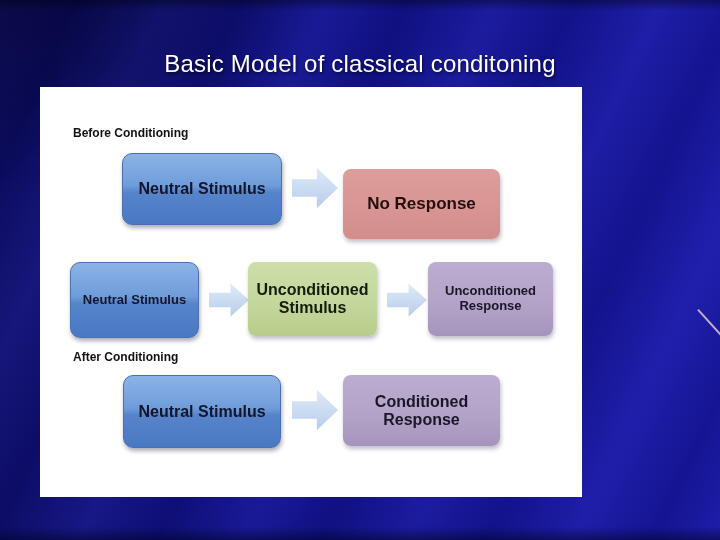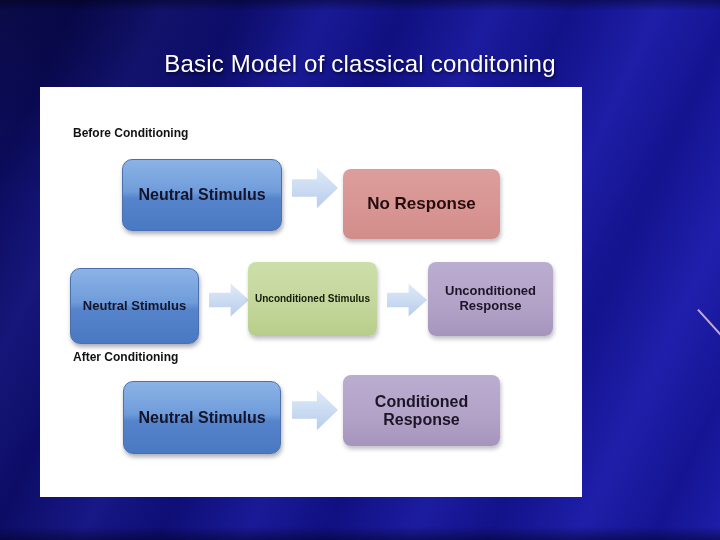--- a/index.html
+++ b/index.html
@@ -41,39 +41,38 @@
   .slabel-after  { left:33px; top:263px; }
 
   .box {
     position:absolute; display:flex; align-items:center; justify-content:center;
     text-align:center; font-weight:bold; line-height:1.12;
   }
   .box-blue {
     background:linear-gradient(180deg,#8cb3e6 0%,#6f9cda 45%,#5584cb 55%,#4a79c3 100%);
     border:1px solid #4a71ad; border-radius:10px; color:#14142a;
     box-shadow:1px 3px 4px rgba(70,70,95,0.45);
-    margin-top:6px;
   }
   .box-red {
     background:linear-gradient(180deg,#dc9e9c 0%,#d79492 60%,#d08d8a 100%);
     border-radius:8px; color:#250d0d; box-shadow:1px 3px 4px rgba(70,70,95,0.35);margin-top:16px;
   }
   .box-green {
     background:linear-gradient(180deg,#cddfa9 0%,#c3d69b 60%,#b8cd8a 100%);
     border-radius:8px; color:#151c0a; box-shadow:1px 3px 4px rgba(70,70,95,0.35);
   }
   .box-purple {
     background:linear-gradient(180deg,#baadd0 0%,#b2a2c7 60%,#a595bd 100%);
     border-radius:8px; color:#1c1528; box-shadow:1px 3px 4px rgba(70,70,95,0.35);
   }
 
   .b1a { left:82px;  top:66px;  width:158px; height:70px; font-size:16px; }
   .b1b { left:303px; top:66px;  width:157px; height:70px; font-size:17px; }
   .b2a { left:30px;  top:175px; width:127px; height:74px; font-size:13px; }
-  .b2b { left:208px; top:175px; width:129px; height:74px; font-size:10px; }
+  .b2b { left:208px; top:175px; width:129px; height:74px; font-size:16px; }
   .b2c { left:388px; top:175px; width:125px; height:74px; font-size:13px; }
   .b3a { left:83px;  top:288px; width:156px; height:71px; font-size:16px; }
   .b3b { left:303px; top:288px; width:157px; height:71px; font-size:16px; }
 
   .arrow {
     position:absolute;
     background:linear-gradient(180deg,#e1ecf9 0%,#c9daf1 55%,#b7cce9 100%);
     clip-path:polygon(0% 30%, 54% 30%, 54% 4%, 100% 50%, 54% 96%, 54% 70%, 0% 70%);
   }
   .ar1  { left:252px; top:79px;  width:46px; height:44px; }

